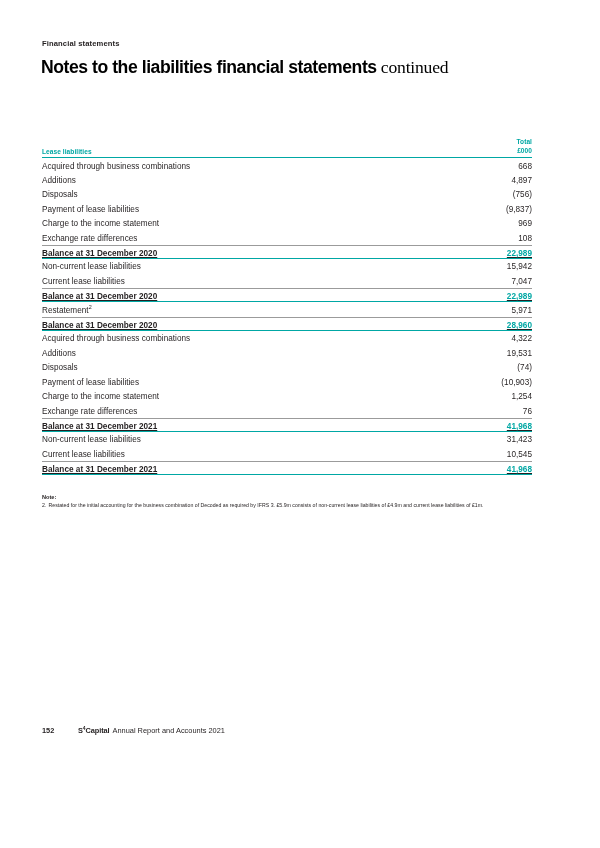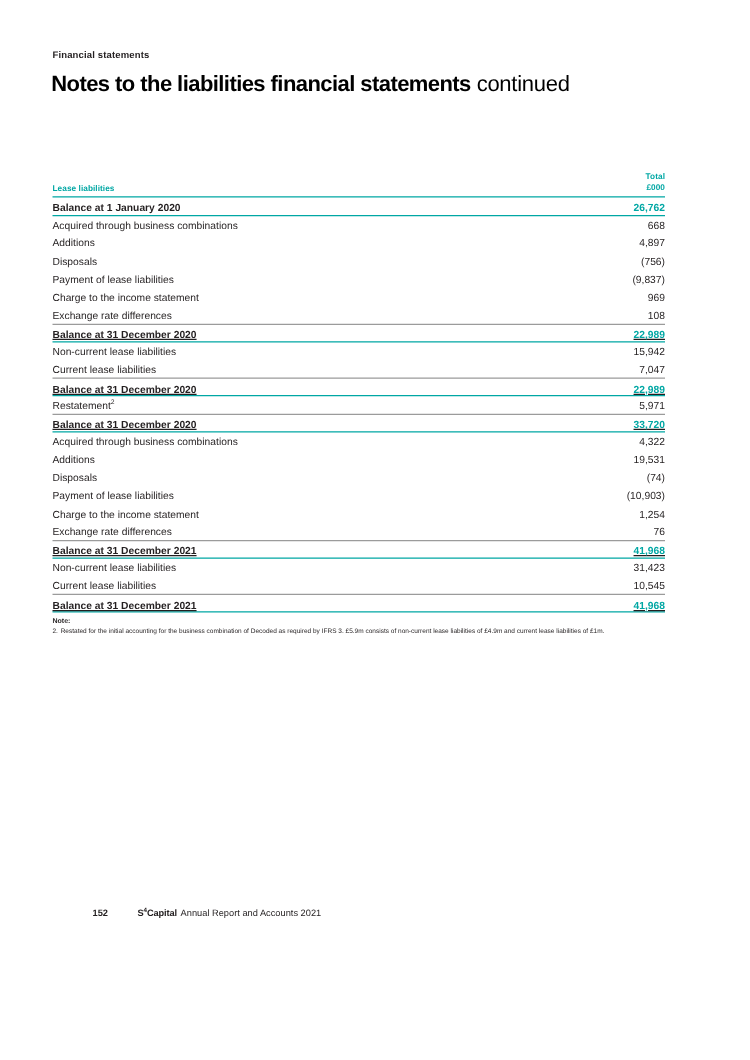--- a/index.html
+++ b/index.html
@@ -38,20 +38,21 @@
     top: 57px;
     font-size: 17.6px;
     font-weight: bold;
     letter-spacing: -0.45px;
     color: #000000;
     white-space: nowrap;
   }
   .page-title .cont {
     font-weight: normal;
     letter-spacing: -0.2px;
+    font-family: Liberation Serif, serif;
   }
 
   
   .table {
     position: absolute;
     left: 42px;
     top: 138px;
     width: 490px;
   }
   .thead {
@@ -136,21 +137,20 @@
 
   
   .footer {
     position: absolute;
     left: 42px;
     bottom: 25px;
     display: flex;
     align-items: baseline;
     font-size: 7.4px;
     color: #231f20;
-    margin-left: 32px;
   }
   .footer .pageno {
     font-weight: bold;
     width: 36px;
     flex: 0 0 36px;
   }
   .footer .brand {
     font-weight: bold;
     margin-right: 3px;
     letter-spacing: -0.1px;
@@ -175,24 +175,20 @@
 
   <div class="table">
     <div class="thead">
       <div class="th-left">Lease liabilities</div>
       <div class="th-right">
         <div>Total</div>
         <div>£000</div>
       </div>
     </div>
     <div id="table-body">
-        <div class="row total rule-bot-teal">
-          <div class="lbl">Balance at 1 January 2020</div>
-          <div class="val">26,762</div>
-        </div>
         <div class="row">
           <div class="lbl">Acquired through business combinations</div>
           <div class="val">668</div>
         </div>
         <div class="row">
           <div class="lbl">Additions</div>
           <div class="val">4,897</div>
         </div>
         <div class="row">
           <div class="lbl">Disposals</div>
@@ -225,21 +221,21 @@
         <div class="row total rule-top-grey rule-bot-teal">
           <div class="lbl">Balance at 31 December 2020</div>
           <div class="val">22,989</div>
         </div>
         <div class="row">
           <div class="lbl">Restatement<sup>2</sup></div>
           <div class="val">5,971</div>
         </div>
         <div class="row total rule-top-grey rule-bot-teal">
           <div class="lbl">Balance at 31 December 2020</div>
-          <div class="val">33,720</div>
+          <div class="val">28,960</div>
         </div>
         <div class="row">
           <div class="lbl">Acquired through business combinations</div>
           <div class="val">4,322</div>
         </div>
         <div class="row">
           <div class="lbl">Additions</div>
           <div class="val">19,531</div>
         </div>
         <div class="row">

